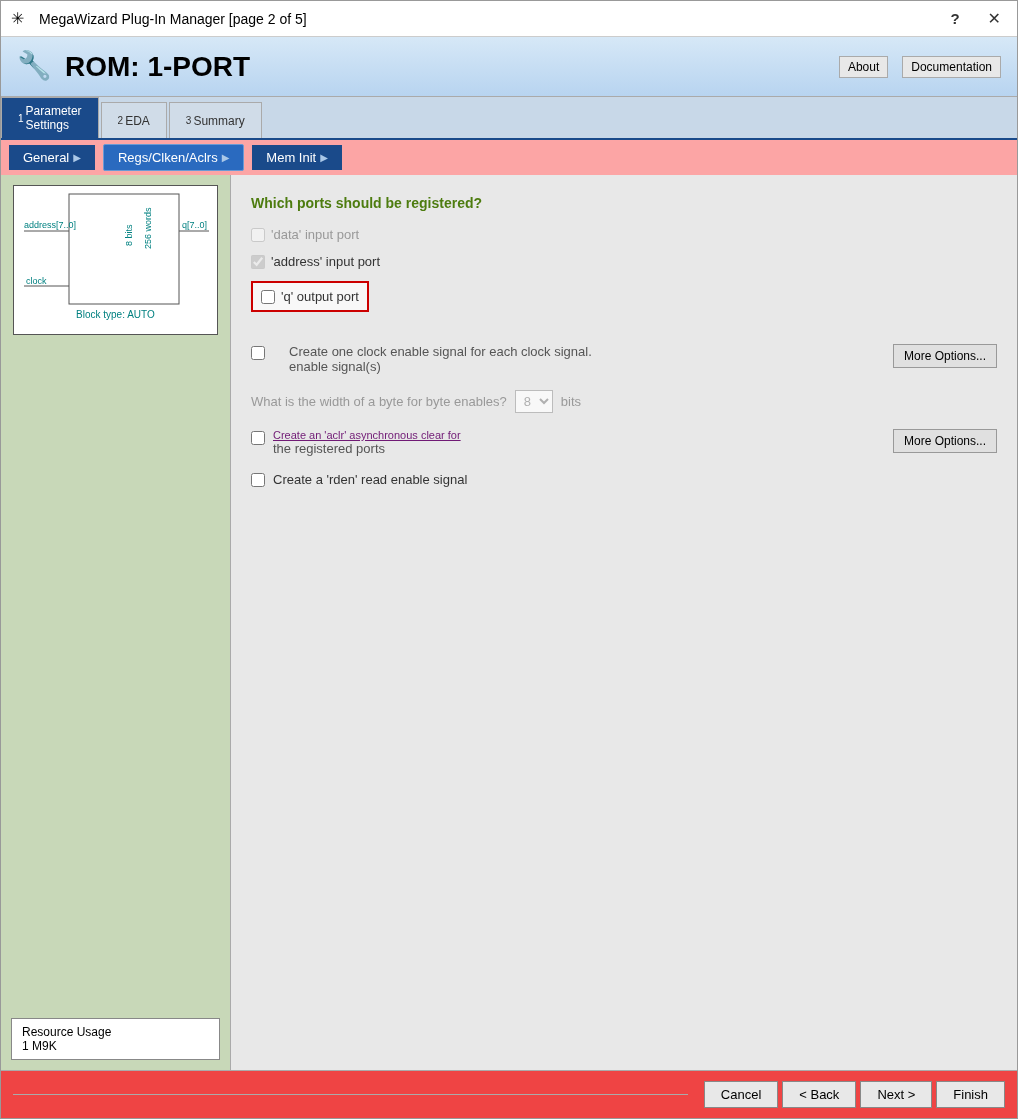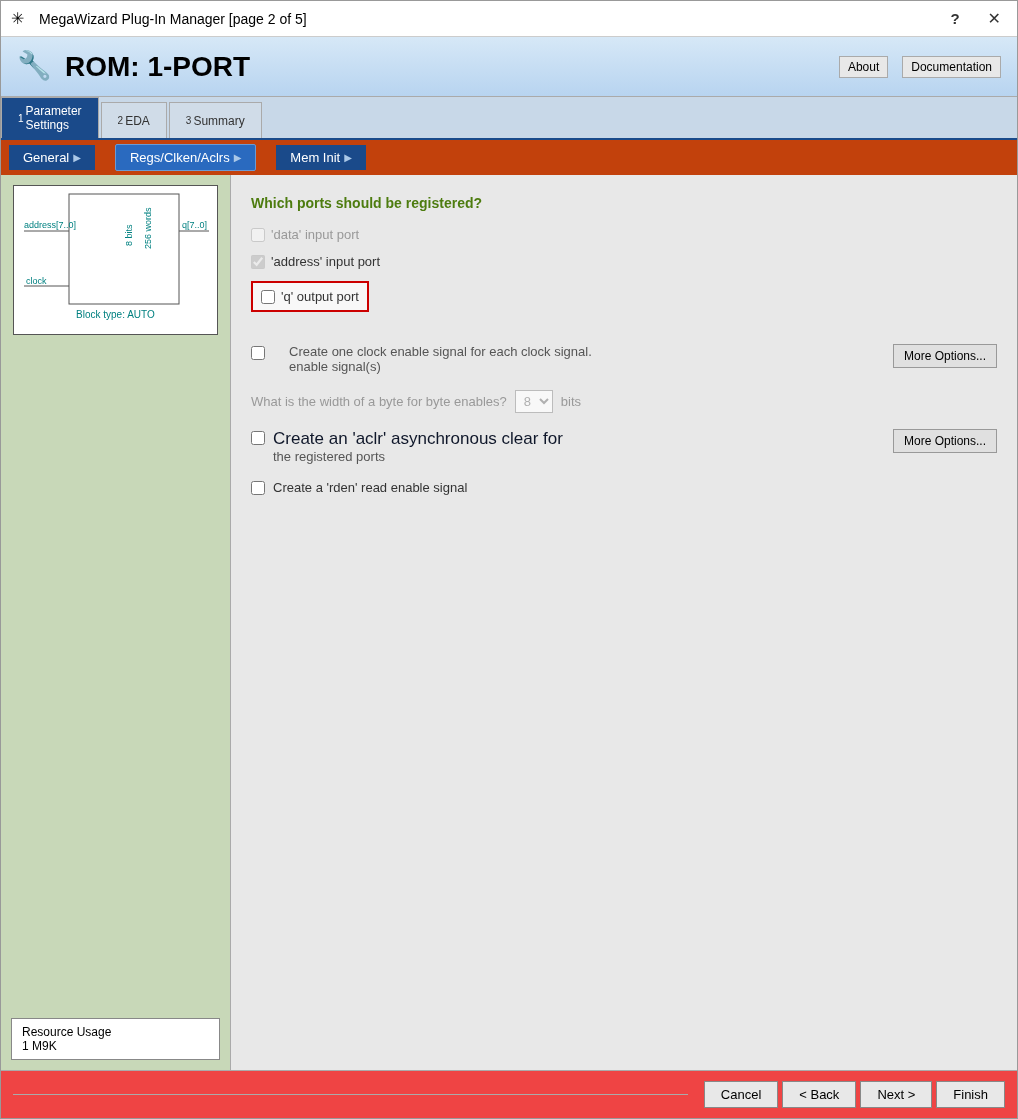--- a/index.html
+++ b/index.html
@@ -123,25 +123,25 @@
       display: flex;
       align-items: center;
     }
     .tab1.inactive {
       background: #d0dce8;
       color: #333;
     }
 
     
     .tabs-row2 {
-      background: #c2410c;
+      background: #fca5a5;
       display: flex;
       align-items: center;
       padding: 4px 8px;
-      gap: 20px;
+      gap: 8px;
     }
     .tab2 {
       padding: 5px 14px;
       cursor: pointer;
       font-size: 13px;
       color: #fff;
       background: #1a4a8a;
       border: none;
       display: flex;
       align-items: center;
@@ -445,21 +445,21 @@
           <option>8</option>
         </select>
         <span style="font-size:13px; color:#999;">bits</span>
       </div>
 
       
       <div style="margin-bottom: 16px;">
         <div style="display:flex; align-items:flex-start; gap:8px;">
           <input type="checkbox" id="aclr" style="margin-top: 2px;">
           <div style="flex:1;">
-            <div style="font-size:17px; color:#0f172a;">Create an 'aclr' asynchronous clear for</div>
+            <div style="font-size:11px; color:#701a75;text-decoration:underline;">Create an 'aclr' asynchronous clear for</div>
             <div style="font-size:13px; color:#555;">the registered ports</div>
           </div>
           <button class="more-options-btn">More Options...</button>
         </div>
       </div>
 
       
       <div class="option-row">
         <input type="checkbox" id="rden" style="">
         <label for="rden" class="option-label">Create a 'rden' read enable signal</label>

